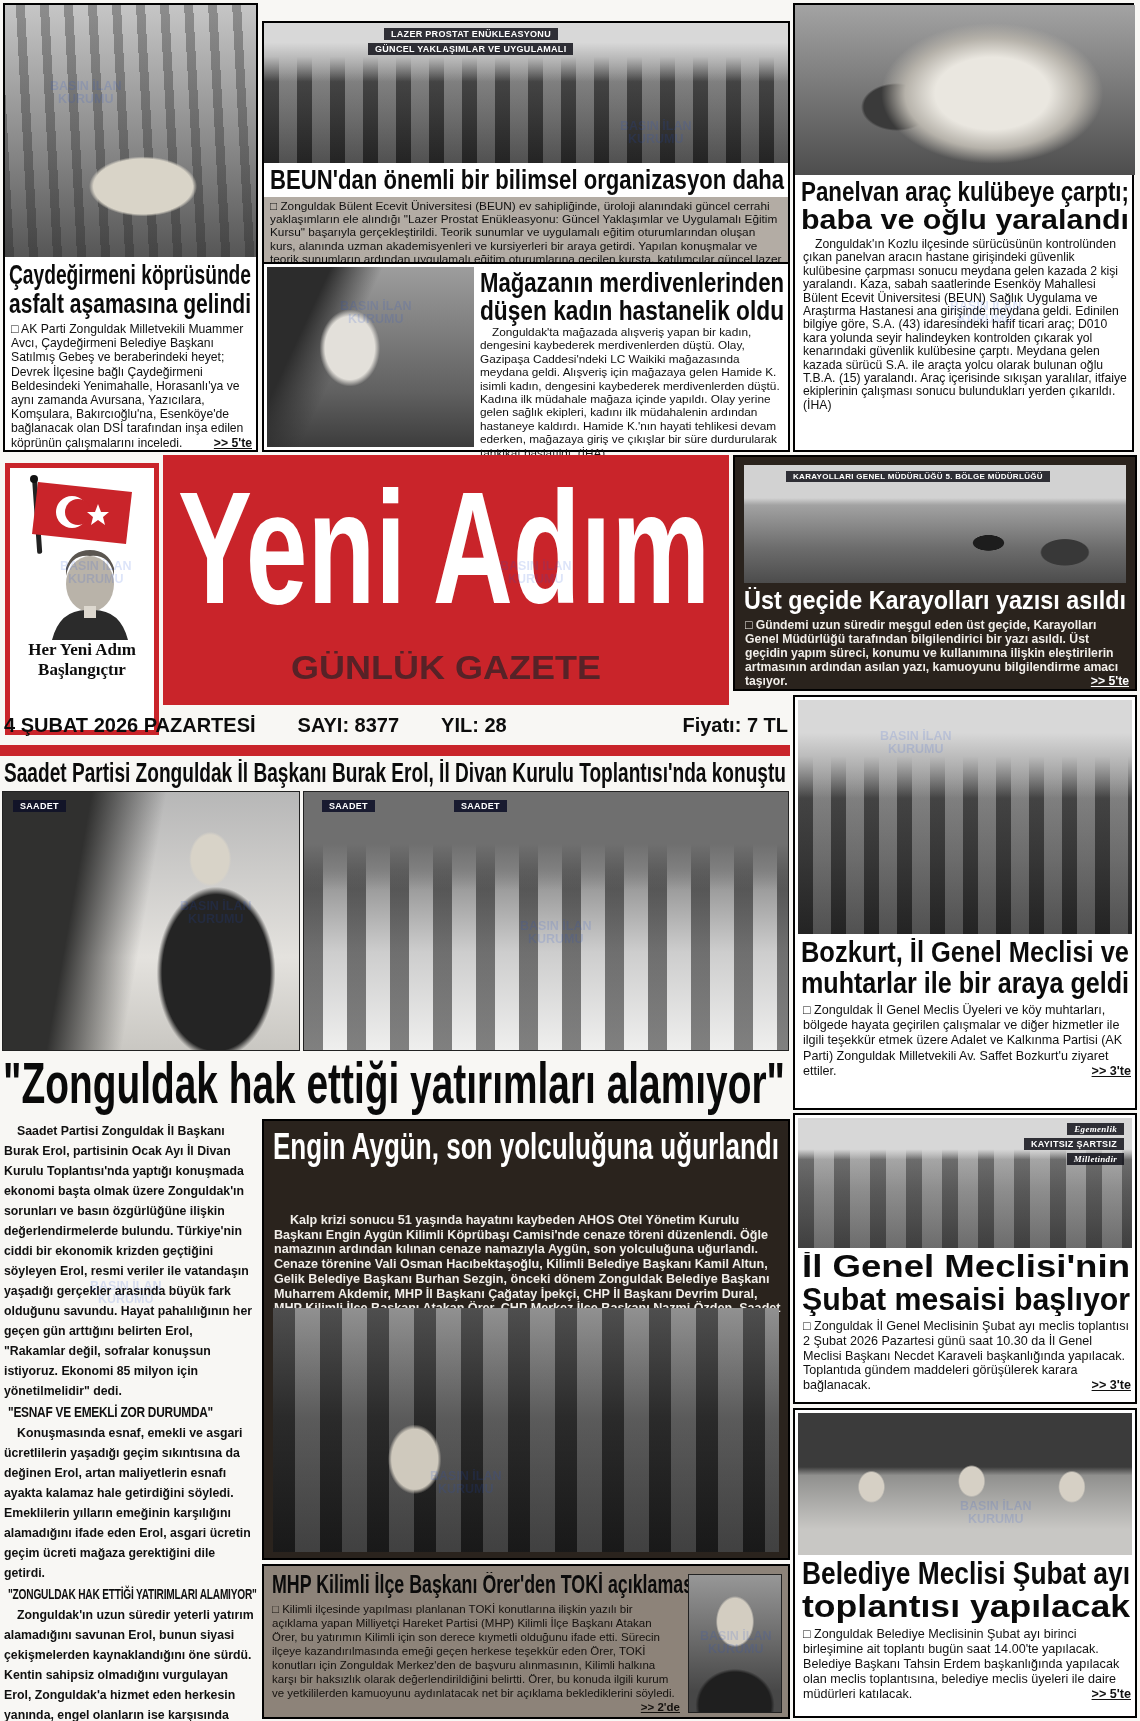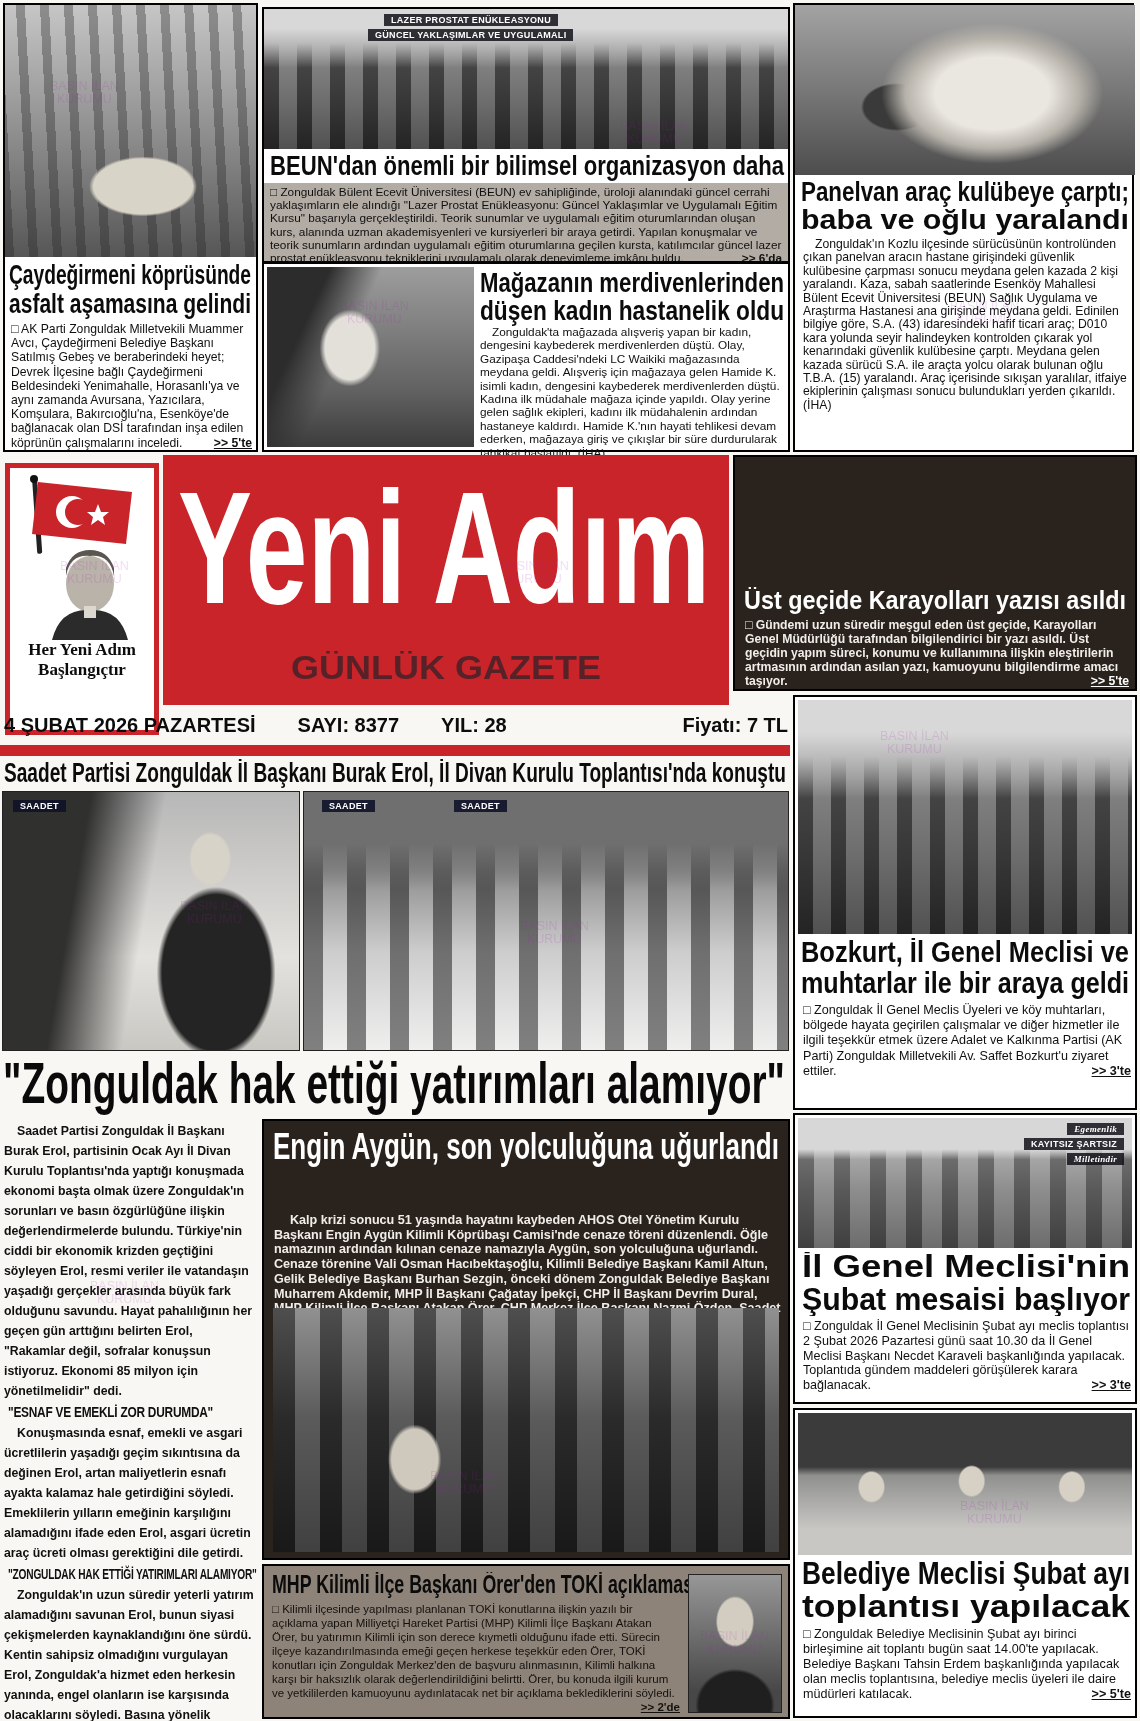--- a/index.html
+++ b/index.html
@@ -84,40 +84,40 @@
   #leftcol{font-size:12.3px;line-height:20px;font-weight:bold;}
   #leftcol p{margin:0;text-indent:13px;}
   .subhead{display:inline-block;font-weight:bold;font-size:14.5px;white-space:nowrap;
            transform:scaleX(.82);transform-origin:0 50%;letter-spacing:-.3px;margin:1px 0 0 4px;}
   .subhead.long{transform:scaleX(.70);font-size:14.5px;}
   .byline{font-weight:bold;font-style:italic;text-decoration:underline;}
   
   #mhp-box{background:#8d8379;border:2px solid #000;}
   #mhp-box .body-txt{color:#14110e;}
   
-  .wm{position:absolute;z-index:60;pointer-events:none;opacity:.15;color:#a21caf;
-      font-weight:normal;font-size:12.5px;line-height:13px;text-align:center;white-space:nowrap;}
+  .wm{position:absolute;z-index:60;pointer-events:none;opacity:.15;color:#1d4ed8;
+      font-weight:bold;font-size:12.5px;line-height:13px;text-align:center;white-space:nowrap;}
 </style>
 </head>
 <body>
 
 <div id="page">
 
   <div class="abs b2" style="left:3px;top:3px;width:255px;height:449px;">
     <div class="ph ph-outdoor" style="left:0;top:0;width:251px;height:252px;"></div>
     <svg class="abs" style="left:4px;top:256px;" width="244" height="58">
       <text x="0" y="23" font-size="28" fill="#0b0b0b" textLength="242" lengthAdjust="spacingAndGlyphs">Çaydeğirmeni köprüsünde</text>
       <text x="0" y="52" font-size="28" fill="#0b0b0b" textLength="242" lengthAdjust="spacingAndGlyphs">asfalt aşamasına gelindi</text>
     </svg>
     <div class="abs body-txt" style="left:6px;top:317px;width:241px;height:128px;font-size:12.2px;line-height:14.2px;">
       <p><span>□ AK Parti Zonguldak Milletvekili Muammer Avcı, Çaydeğirmeni Belediye Başkanı Satılmış Gebeş ve beraberindeki heyet; Devrek İlçesine bağlı Çaydeğirmeni Beldesindeki Yenimahalle, Horasanlı'ya ve aynı zamanda Avursana, Yazıcılara, Komşulara, Bakırcıoğlu'na, Esenköye'de bağlanacak olan DSİ tarafından inşa edilen köprünün çalışmalarını inceledi.</span> <span class="ref right">&gt;&gt; 5'te</span></p>
     </div>
   </div>
 
-  <div class="abs b2" style="left:262px;top:7px;width:528px;height:256px;">
+  <div class="abs b2" style="left:262px;top:21px;width:528px;height:256px;">
     <div class="ph ph-crowd" style="left:0;top:0;width:524px;height:140px;">
       <span class="ph-cap" style="left:120px;top:5px;">LAZER PROSTAT ENÜKLEASYONU</span>
       <span class="ph-cap" style="left:104px;top:20px;">GÜNCEL YAKLAŞIMLAR VE UYGULAMALI</span>
     </div>
     <svg class="abs" style="left:6px;top:143px;" width="516" height="29">
       <text x="0" y="23" font-size="27" fill="#0b0b0b" textLength="514" lengthAdjust="spacingAndGlyphs">BEUN'dan önemli bir bilimsel organizasyon daha</text>
     </svg>
     <div class="abs body-txt" id="beun-body" style="left:0;top:174px;width:524px;height:78px;padding:3px 6px;font-size:11.8px;line-height:13.2px;">
       <p><span>□ Zonguldak Bülent Ecevit Üniversitesi (BEUN) ev sahipliğinde, üroloji alanındaki güncel cerrahi yaklaşımların ele alındığı "Lazer Prostat Enükleasyonu: Güncel Yaklaşımlar ve Uygulamalı Eğitim Kursu" başarıyla gerçekleştirildi. Teorik sunumlar ve uygulamalı eğitim oturumlarından oluşan kurs, alanında uzman akademisyenleri ve kursiyerleri bir araya getirdi. Yapılan konuşmalar ve teorik sunumların ardından uygulamalı eğitim oturumlarına geçilen kursta, katılımcılar güncel lazer prostat enükleasyonu tekniklerini uygulamalı olarak deneyimleme imkânı buldu.</span> <span class="ref right">&gt;&gt; 6'da</span></p>
     </div>
@@ -165,20 +165,23 @@
   <div class="abs" id="banner" style="left:163px;top:455px;width:566px;height:250px;">
     <svg class="abs" style="left:15px;top:22px;" width="536" height="152">
       <text x="0" y="126" font-size="160" fill="#ffffff" textLength="532" lengthAdjust="spacingAndGlyphs">Yeni Adım</text>
     </svg>
     <svg class="abs" style="left:128px;top:196px;" width="312" height="40">
       <text x="0" y="28" font-size="34" fill="#572227" textLength="310" lengthAdjust="spacingAndGlyphs">GÜNLÜK GAZETE</text>
     </svg>
   </div>
 
   <div class="abs darkbox" style="left:733px;top:455px;width:404px;height:236px;">
+    <div class="ph ph-road" style="left:9px;top:8px;width:382px;height:118px;">
+      <span class="ph-cap" style="left:42px;top:6px;font-size:8px;">KARAYOLLARI GENEL MÜDÜRLÜĞÜ 5. BÖLGE MÜDÜRLÜĞÜ</span>
+    </div>
     <svg class="abs" style="left:9px;top:130px;" width="384" height="28">
       <text x="0" y="22" font-size="26" fill="#ffffff" textLength="382" lengthAdjust="spacingAndGlyphs">Üst geçide Karayolları yazısı asıldı</text>
     </svg>
     <div class="abs body-txt" style="left:10px;top:161px;width:384px;height:68px;font-size:12.2px;line-height:14px;">
       <p><span>□ Gündemi uzun süredir meşgul eden üst geçide, Karayolları Genel Müdürlüğü tarafından bilgilendirici bir yazı asıldı. Üst geçidin yapım süreci, konumu ve kullanımına ilişkin eleştirilerin artmasının ardından asılan yazı, kamuoyunu bilgilendirme amacı taşıyor.</span> <span class="ref right">&gt;&gt; 5'te</span></p>
     </div>
   </div>
 
   <div class="abs" id="dateline" style="left:4px;top:710px;width:784px;height:30px;">
     <span class="seg">4 ŞUBAT 2026 PAZARTESİ</span>
@@ -210,21 +213,21 @@
     </div>
   </div>
 
   <svg class="abs" style="left:3px;top:1053px;" width="786" height="63">
     <text x="0" y="50" font-size="58" fill="#0a0a0a" textLength="782" lengthAdjust="spacingAndGlyphs">"Zonguldak hak ettiği yatırımları alamıyor"</text>
   </svg>
 
   <div class="abs body-txt" id="leftcol" style="left:4px;top:1121px;width:251px;height:598px;">
     <p>Saadet Partisi Zonguldak İl Başkanı Burak Erol, partisinin Ocak Ayı İl Divan Kurulu Toplantısı'nda yaptığı konuşmada ekonomi başta olmak üzere Zonguldak'ın sorunları ve basın özgürlüğüne ilişkin değerlendirmelerde bulundu. Türkiye'nin ciddi bir ekonomik krizden geçtiğini söyleyen Erol, resmi veriler ile vatandaşın yaşadığı gerçekler arasında büyük fark olduğunu savundu. Hayat pahalılığının her geçen gün arttığını belirten Erol, "Rakamlar değil, sofralar konuşsun istiyoruz. Ekonomi 85 milyon için yönetilmelidir" dedi.</p>
     <span class="subhead">"ESNAF VE EMEKLİ ZOR DURUMDA"</span>
-    <p>Konuşmasında esnaf, emekli ve asgari ücretlilerin yaşadığı geçim sıkıntısına da değinen Erol, artan maliyetlerin esnafı ayakta kalamaz hale getirdiğini söyledi. Emeklilerin yılların emeğinin karşılığını alamadığını ifade eden Erol, asgari ücretin araç ücreti olması gerektiğini dile getirdi.</p>
+    <p>Konuşmasında esnaf, emekli ve asgari ücretlilerin yaşadığı geçim sıkıntısına da değinen Erol, artan maliyetlerin esnafı ayakta kalamaz hale getirdiğini söyledi. Emeklilerin yılların emeğinin karşılığını alamadığını ifade eden Erol, asgari ücretin geçim ücreti mağaza gerektiğini dile getirdi.</p>
     <span class="subhead long">"ZONGULDAK HAK ETTİĞİ YATIRIMLARI ALAMIYOR"</span>
     <p><span>Zonguldak'ın uzun süredir yeterli yatırım alamadığını savunan Erol, bunun siyasi çekişmelerden kaynaklandığını öne sürdü. Kentin sahipsiz olmadığını vurgulayan Erol, Zonguldak'a hizmet eden herkesin yanında, engel olanların ise karşısında olacaklarını söyledi. Basına yönelik eleştirilere de değinen Erol, özgür basının demokrasinin temel unsurlarından biri olduğunu belirtti. Gazetecilerin hedef gösterilmesini doğru bulmadıklarını ifade eden Erol, "Basın susturulursa milletin sesi kısılır" dedi.</span></p>
     <p><span>Amaçlarının koltuk değil adalet olduğunu söyleyen Erol, siyaseti insan odaklı bir anlayışla yaptıklarını belirterek, "Saadet varsa umut vardır" ifadeleriyle konuşmasını tamamladı. </span><span class="byline">(Haber: Şaban Yılmaz)</span></p>
   </div>
 
   <div class="abs darkbox" style="left:262px;top:1119px;width:528px;height:441px;">
     <svg class="abs" style="left:9px;top:7px;" width="508" height="41">
       <text x="0" y="31" font-size="37" fill="#ffffff" textLength="506" lengthAdjust="spacingAndGlyphs">Engin Aygün, son yolculuğuna uğurlandı</text>
     </svg>
     <div class="abs body-txt" style="left:10px;top:52px;width:508px;height:132px;font-size:12.6px;line-height:14.7px;margin-top:40px;">

